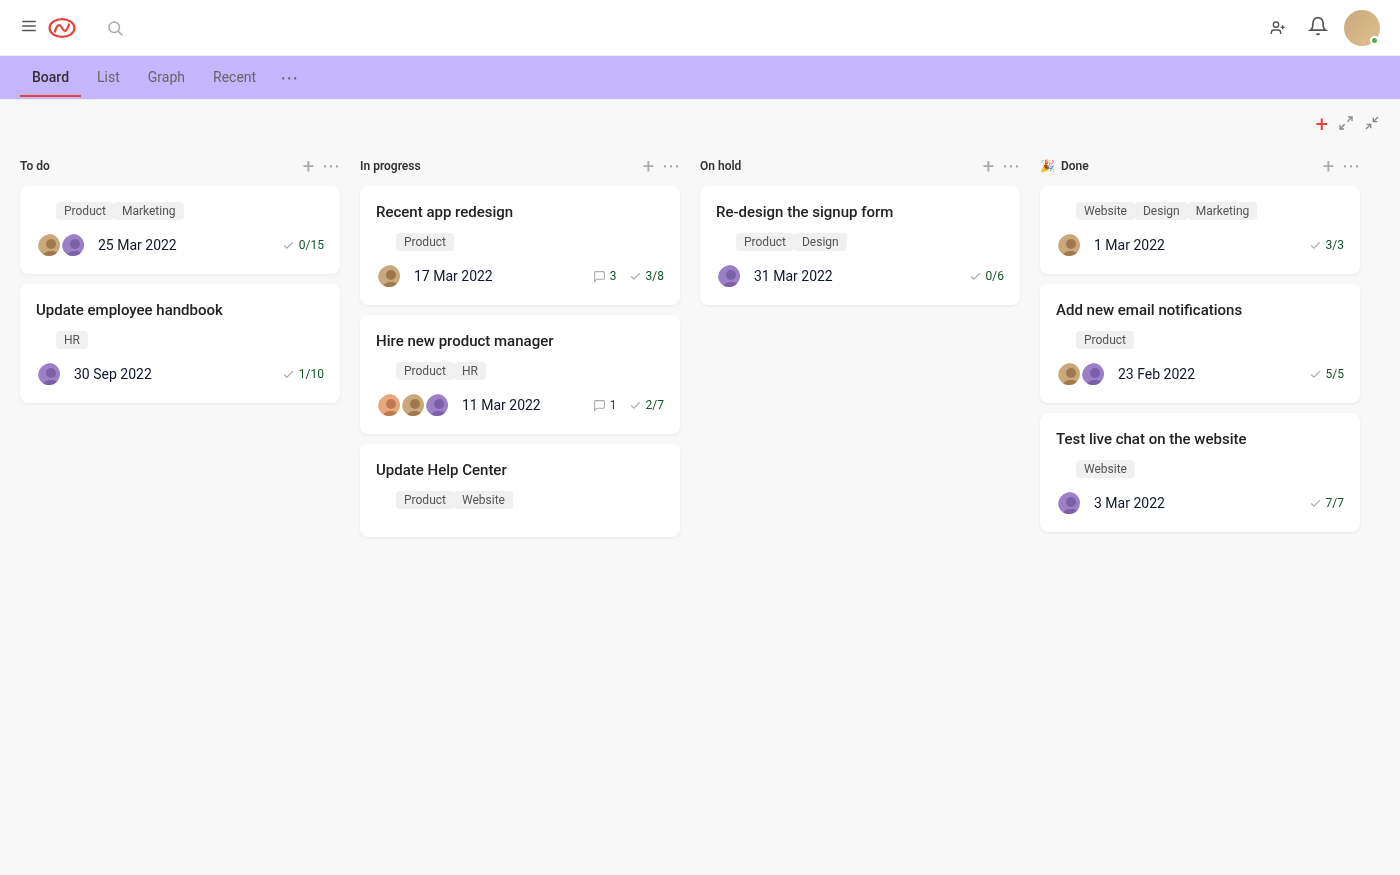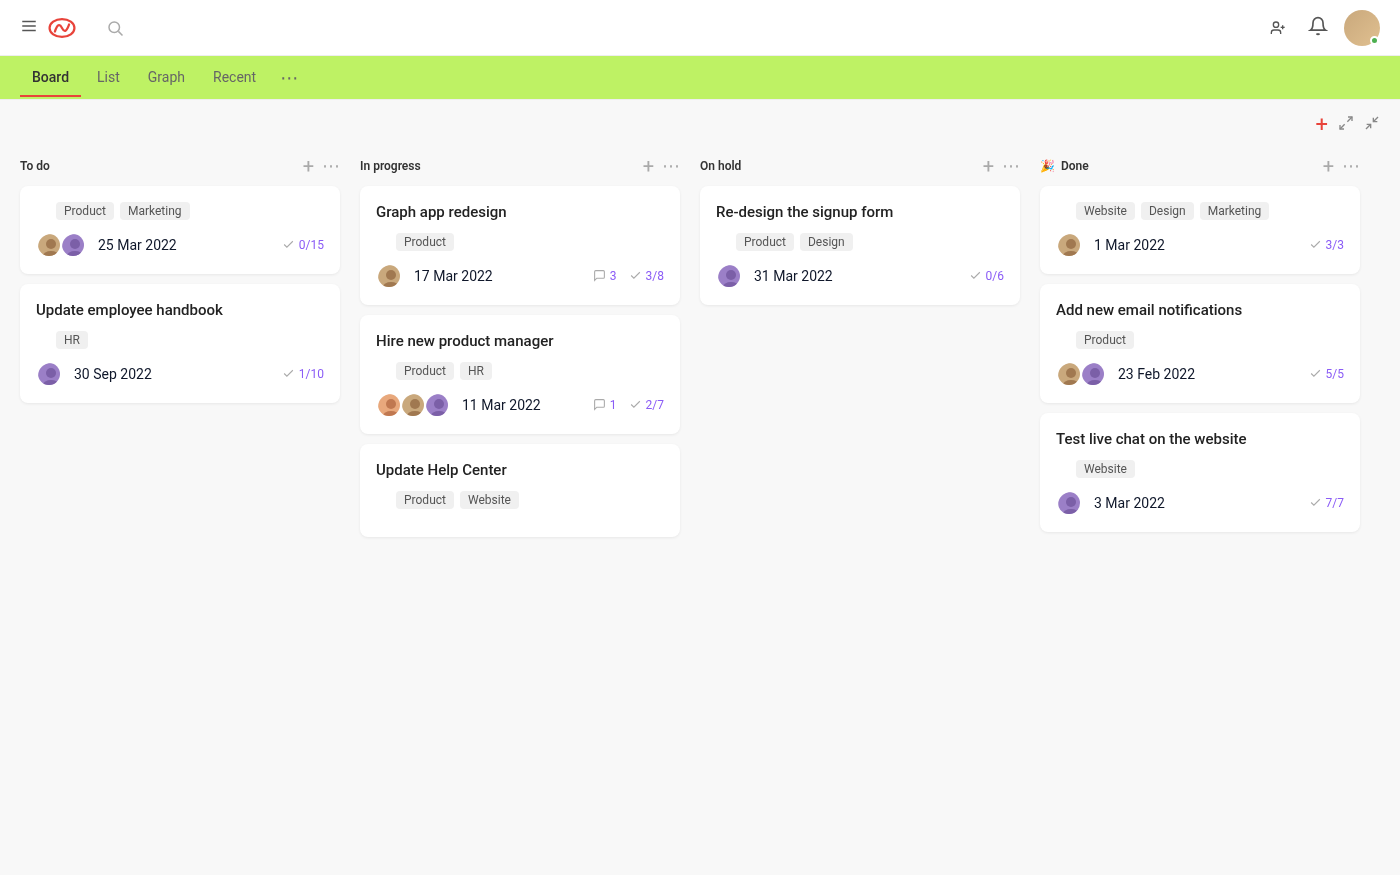--- a/index.html
+++ b/index.html
@@ -16,21 +16,21 @@
     .header-search svg { width: 18px; height: 18px; }
     .header-actions { display: flex; align-items: center; gap: 16px; }
     .invite-btn { display: flex; align-items: center; gap: 6px; font-size: 14px; color: #555; cursor: pointer; }
     .notif-btn { cursor: pointer; color: #555; position: relative; }
     .avatar-wrap { position: relative; }
     .avatar-wrap .avatar { width: 36px; height: 36px; border-radius: 50%; background: #c9a87c; overflow: hidden; display: flex; align-items: center; justify-content: center; font-size: 14px; }
     .online-dot { position: absolute; bottom: 1px; right: 1px; width: 9px; height: 9px; background: #4caf50; border-radius: 50%; border: 2px solid #fff; }
     .hamburger { cursor: pointer; color: #555; margin-right: 8px; }
 
     
-    .nav-tabs { display: flex; align-items: center; padding: 0 20px; background: #bef264; border-bottom: 1px solid #eee; height: 44px; gap: 4px; }
+    .nav-tabs { display: flex; align-items: center; padding: 0 20px; background: #c4b5fd; border-bottom: 1px solid #eee; height: 44px; gap: 4px; }
     .nav-tab { padding: 10px 12px; font-size: 14px; cursor: pointer; color: #666; border-bottom: 2px solid transparent; }
     .nav-tab.active { color: #333; border-bottom: 2px solid #e8433a; font-weight: 500; }
     .nav-more { color: #666; cursor: pointer; padding: 8px; font-size: 18px; }
 
     
     .board-header { display: flex; align-items: center; justify-content: space-between; padding: 12px 20px 8px; }
     .board-title { font-size: 11px; font-weight: 600; color: #999; letter-spacing: 0.5px; text-transform: uppercase; }
     .board-header-actions { display: flex; align-items: center; gap: 10px; }
     .board-header-btn { cursor: pointer; color: #666; font-size: 18px; }
     .board-header-btn.red { color: #e8433a; font-size: 22px; }
@@ -38,29 +38,29 @@
     
     .board-columns { display: flex; gap: 0; padding: 0 10px; overflow-x: auto; }
     .column { flex: 1; min-width: 280px; max-width: 340px; padding: 0 10px; }
     .column-header { display: flex; align-items: center; justify-content: space-between; padding: 10px 0 10px; }
     .column-title { font-size: 12px; font-weight: 600; color: #333; display: flex; align-items: center; gap: 6px; }
     .column-actions { display: flex; align-items: center; gap: 8px; color: #aaa; cursor: pointer; font-size: 18px; }
 
     
     .card { background: #fff; border-radius: 8px; padding: 16px; margin-bottom: 10px; box-shadow: 0 1px 3px rgba(0,0,0,0.07); cursor: pointer; }
     .card-title { font-size: 15px; font-weight: 500; color: #222; margin-bottom: 10px; line-height: 1.4; }
-    .card-tags { display: flex; flex-wrap: wrap; gap: 6px; margin-bottom: 12px; padding-left: 20px; }
+    .card-tags { display: flex; flex-wrap: wrap; margin-bottom: 12px; padding-left: 20px; }
     .tag { background: #f0f0f0; border-radius: 4px; padding: 2px 8px; font-size: 12px; color: #555; }
     .card-footer { display: flex; align-items: center; justify-content: space-between; }
     .card-avatars { display: flex; align-items: center; }
     .card-avatar { width: 26px; height: 26px; border-radius: 50%; margin-right: 4px; overflow: hidden; border: 2px solid #fff; }
     .card-avatar:not(:first-child) { margin-left: -6px; }
     .card-date { font-size: 14px; color: #0f172a; }
     .card-meta { display: flex; align-items: center; gap: 12px; }
-    .card-meta-item { display: flex; align-items: flex-start; gap: 4px; font-size: 12px; color: #8b5cf6; }
+    .card-meta-item { display: flex; align-items: flex-end; gap: 4px; font-size: 12px; color: #14532d; }
 
     
     .av1 { background: #c9a87c; }
   </style>
 </head>
 <body>
 
 <header class="header">
   <div class="hamburger">
     <svg width="18" height="18" viewBox="0 0 24 24" fill="none" stroke="#555" stroke-width="2">
@@ -206,21 +206,21 @@
     <div class="column-title">
 
       <span>In progress</span>
     </div>
     <div class="column-actions">
       <span style="font-size:20px;color:#aaa;line-height:1;">+</span>
       <span style="font-size:18px;color:#aaa;">⋯</span>
     </div>
   </div>
       <div class="card">
-      <div class="card-title">Graph app redesign</div>
+      <div class="card-title">Recent app redesign</div>
       <div class="card-tags">
           <span class="tag">Product</span>
         </div>
       <div class="card-footer">
         <div style="display:flex;align-items:center;gap:8px;">
           <div class="card-avatars">
               <div class="card-avatar"><svg viewBox="0 0 26 26" width="26" height="26">
                   <circle cx="13" cy="13" r="13" fill="#c9a87c"></circle>
                   <circle cx="13" cy="10" r="5" fill="#a07850"></circle>
                   <ellipse cx="13" cy="22" rx="8" ry="5" fill="#a07850"></ellipse>

